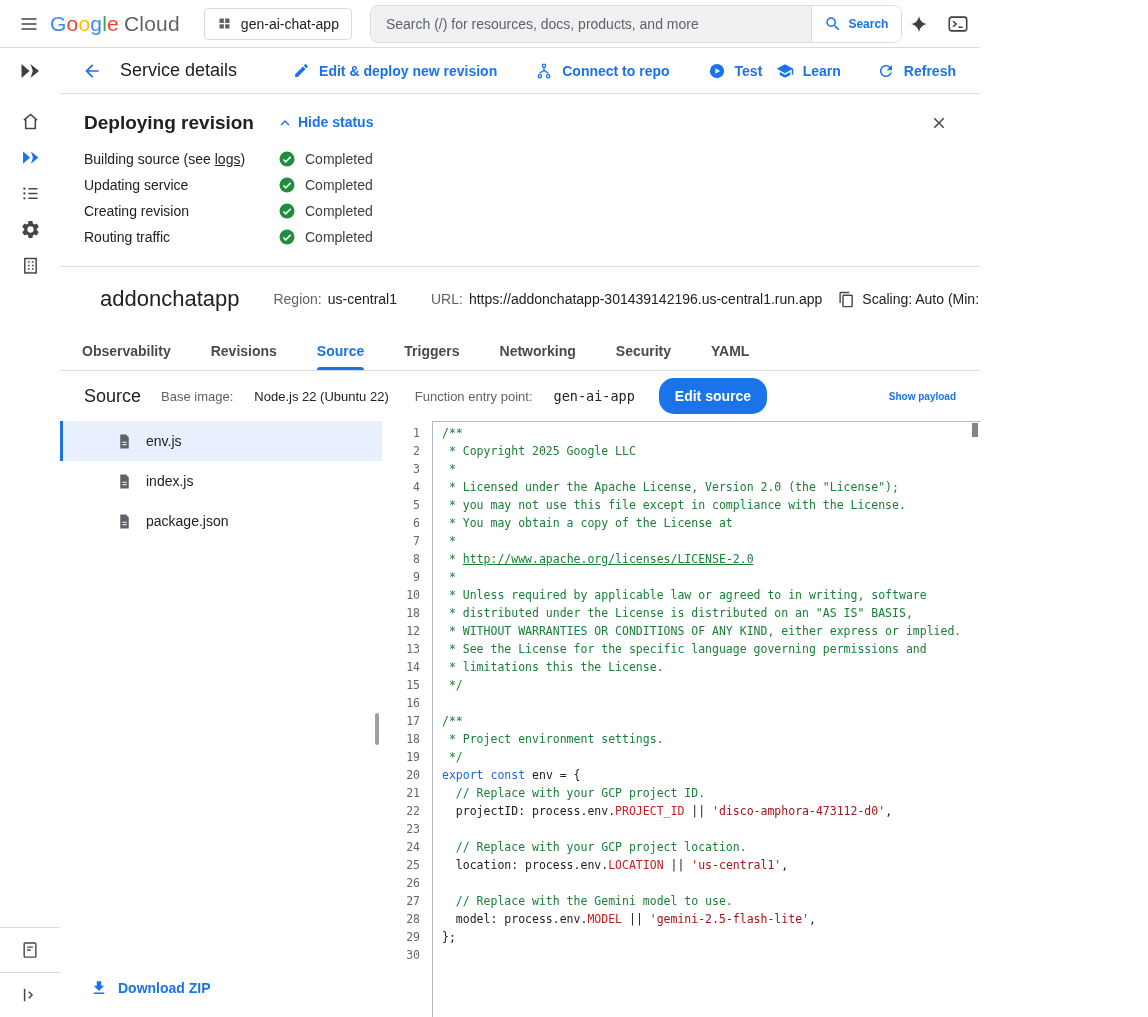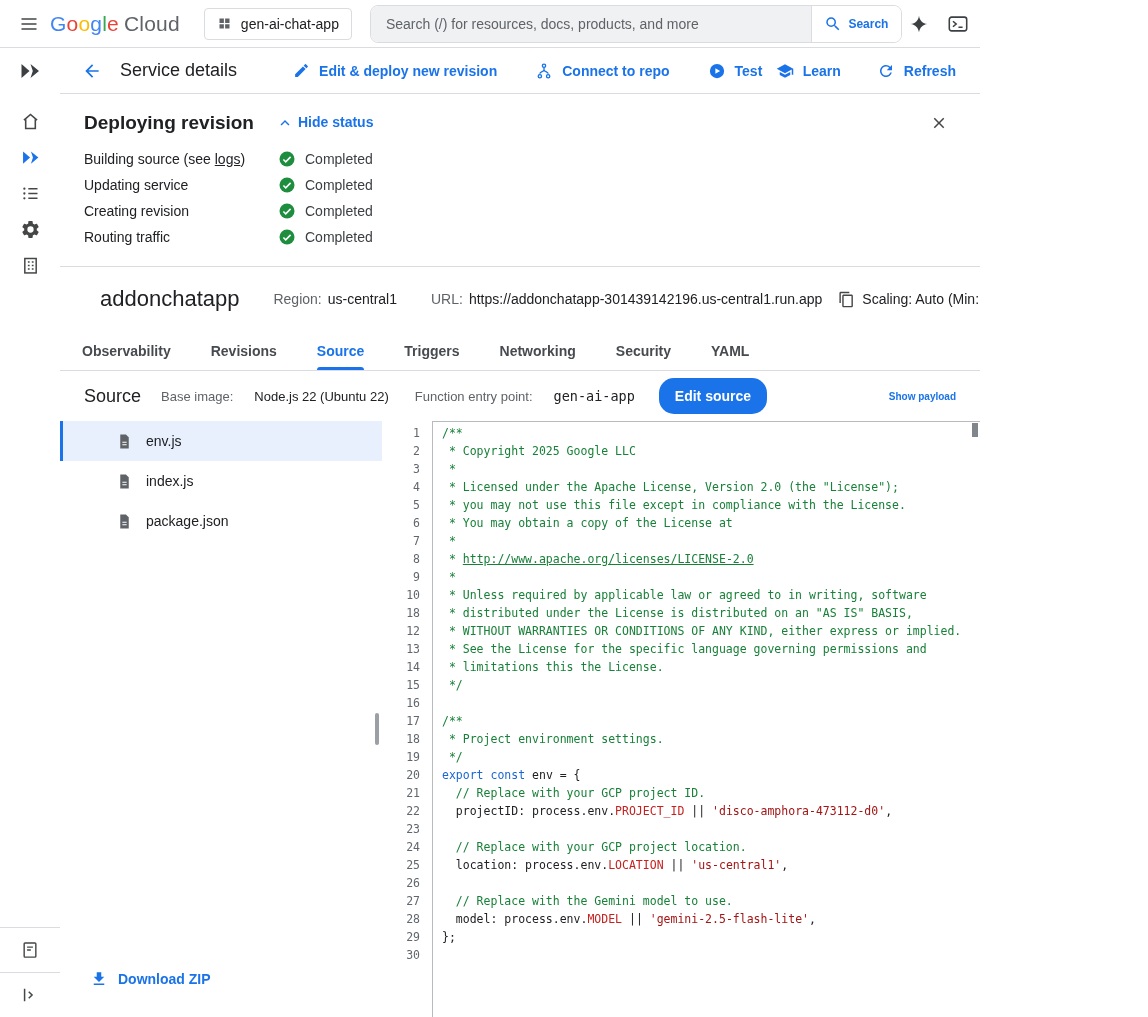--- a/index.html
+++ b/index.html
@@ -80,21 +80,21 @@
   .edit-src-btn { margin-left:24px; height:36px; padding:0 16px; background:var(--accent,#0b57d0); color:#fff; border-radius:15px; font-weight:bold; font-size:14px; }
   .show-payload { margin-left:auto; color:var(--accent,#0b57d0); font-weight:bold; font-size:10px; }
 
   
   .src-body { flex:1; min-height:0; display:flex; }
   .file-col { width:322px; flex:none; display:flex; flex-direction:column; position:relative; }
   .file-list { flex:1; }
   .file-row { height:40px; display:flex; align-items:center; gap:13px; padding-left:53px; border-left:3px solid transparent; font-size:14px; color:#202124; cursor:pointer; }
   .file-row.selected { background:var(--sel-bg,#e8f0fe); border-left-color:var(--accent,#0b57d0); }
   .file-scroll { position:absolute; right:3px; top:292px; width:4px; height:32px; border-radius:2px; background:#9aa0a6; }
-  .download { display:flex; align-items:center; gap:10px; color:var(--accent,#0b57d0); font-weight:bold; padding:0 0 29px 30px; font-size:14px; }
+  .download { display:flex; align-items:center; gap:10px; color:var(--accent,#0b57d0); font-weight:bold; padding:0 0 20px 30px; font-size:14px; }
 
   .editor { flex:1; min-width:0; display:flex; font-family:"DejaVu Sans Mono","Liberation Mono",monospace; font-size:11.5px; line-height:18px; }
   .gutter { width:50px; flex:none; text-align:right; padding:3px 12px 0 0; color:#61676d; }
   .gutter .ln { height:18px; }
   .codebox { flex:1; border:1px solid #b7bbbf; border-bottom:none; border-right:none; padding:2px 0 0 9px; background:#fff; position:relative; overflow:hidden; }
   .cl { height:18px; white-space:pre; color:var(--tok-pl,#202124); }
   .tok-com { color:var(--tok-com,#188038); }
   .tok-link { color:var(--tok-com,#188038); text-decoration:underline; }
   .tok-kw { color:var(--tok-kw,#1967d2); }
   .tok-str { color:var(--tok-str,#a31515); }

